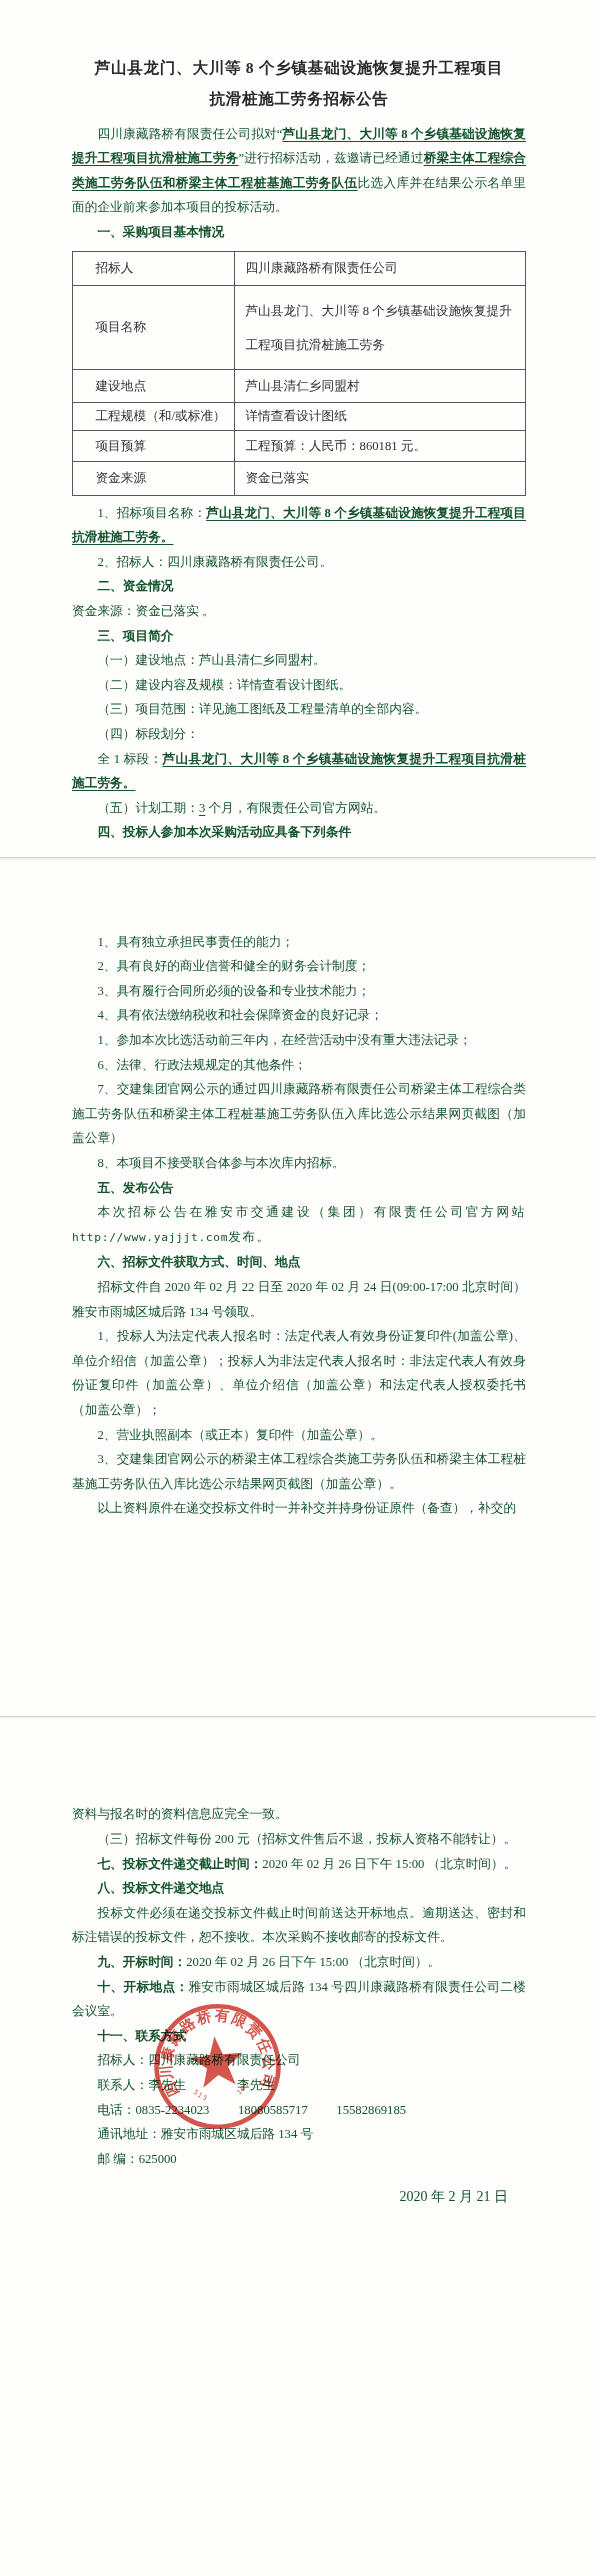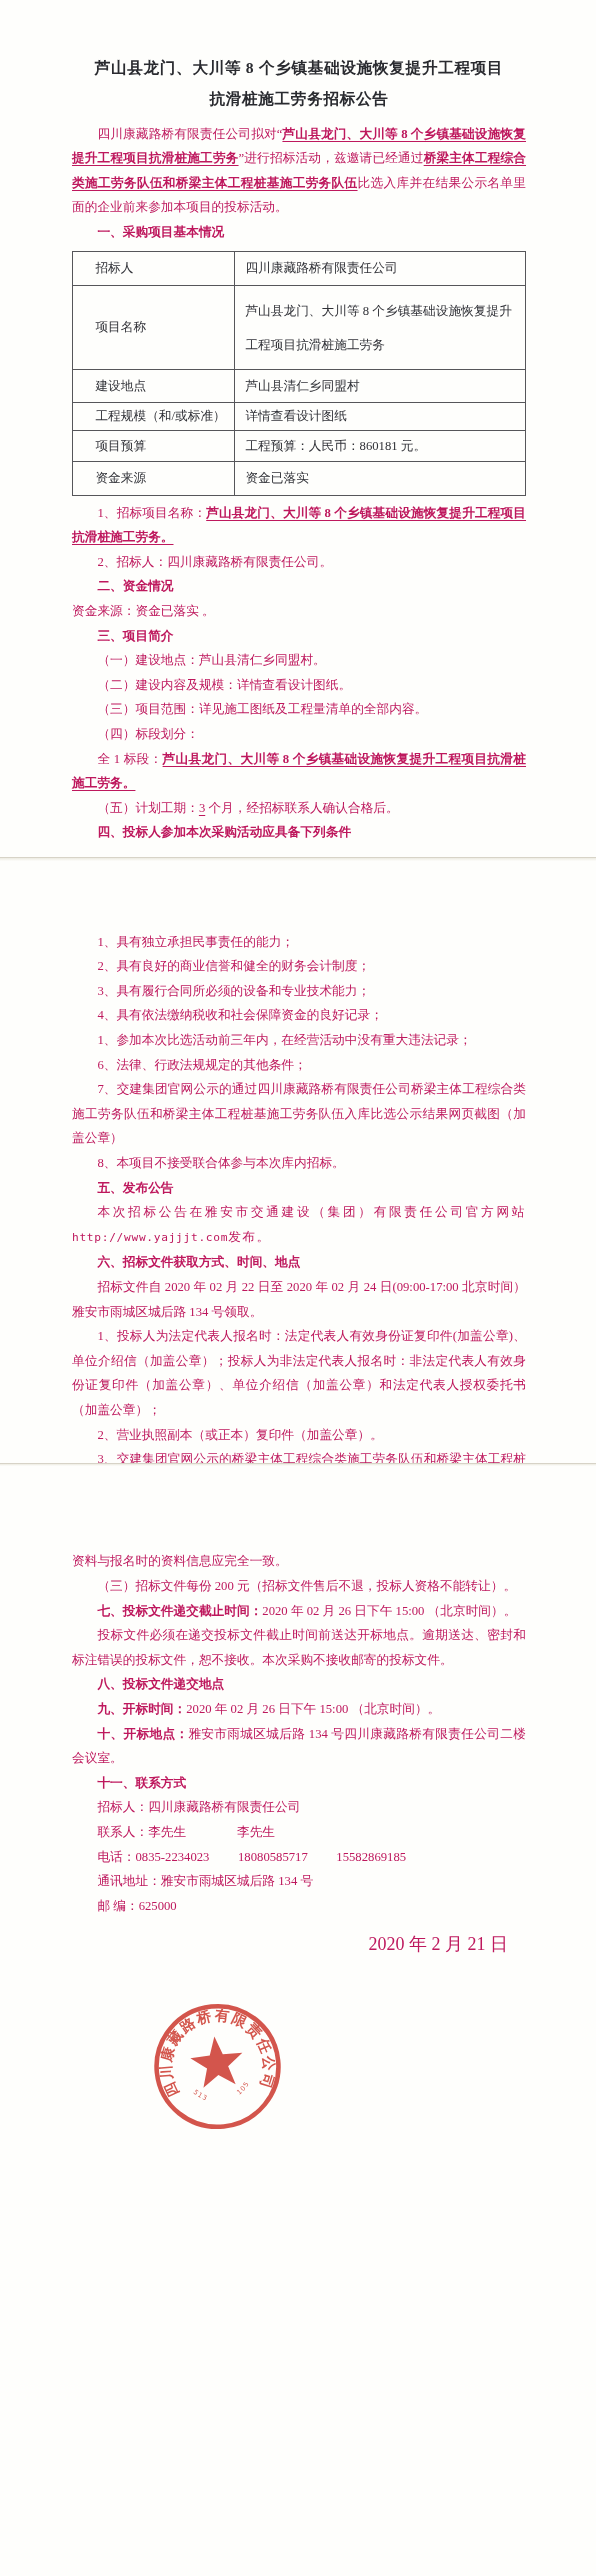--- a/index.html
+++ b/index.html
@@ -17,41 +17,41 @@
     color: #303137;
     overflow: hidden;
   }
   .page {
     position: relative;
     padding-left: 72px;
     padding-right: 70px;
     overflow: hidden;
   }
   #page-1 { height: 857px; padding-top: 52px; }
-  #page-2 { height: 602px; padding-top: 69px; }
+  #page-2 { height: 855px; padding-top: 69px; }
   #page-3 { height: 857px; padding-top: 83px; }
   .seam {
     height: 3.7px;
     border-top: 0.7px solid #d7d3c7;
     background: linear-gradient(180deg, #edebe1, #fdfdfb);
   }
   .title {
     text-align: center;
     font-size: 15.6px;
     font-weight: bold;
     line-height: 31px;
     color: #2a2b30;
     letter-spacing: 0.7px;
   }
   .p {
     font-size: 12.7px;
     line-height: 24.6px;
     margin: 0;
     text-align: justify;
-    color: #be185d;
+    color: #14532d;
   }
   .ind { text-indent: 2em; }
   .h { font-weight: bold; }
   .b { font-weight: normal; }
   .u { text-decoration: underline; text-underline-offset: 3px; }
   .bu { font-weight: bold; text-decoration: underline; text-underline-offset: 3px; }
   .mt10 { margin-top: 7.5px; }
   .mono { font-family: "DejaVu Sans Mono", "Liberation Mono", monospace; font-size: 11.2px; letter-spacing: 0.7px; }
   .spread { letter-spacing: 1.5px; }
 
@@ -73,21 +73,21 @@
   tr.r-site td { height: 33px; }
   tr.r-scale td { height: 28px; }
   tr.r-budget td { height: 31px; }
   tr.r-fund td { height: 34px; }
 
   .contact-line { text-indent: 2em; }
   .date-line {
     text-align: right;
     padding-right: 18px;
     margin-top: 13.4px;
-    font-size: 18px;
+    font-size: 14px;
     line-height: 24.6px;
   }
   .seal {
     position: absolute;
     left: 152px;
     top: 2001px;
     width: 131px;
     height: 131px;
     opacity: 0.85;
     mix-blend-mode: multiply;
@@ -157,21 +157,21 @@
     <p class="p">资金来源：资金已落实 。</p>
 
     <p class="p ind h">三、项目简介</p>
     <p class="p ind">（一）建设地点：芦山县清仁乡同盟村。</p>
     <p class="p ind">（二）建设内容及规模：详情查看设计图纸。</p>
     <p class="p ind">（三）项目范围：详见施工图纸及工程量清单的全部内容。</p>
     <p class="p ind">（四）标段划分：</p>
 
     <p class="p ind"><span>全 1 标段：</span><span class="bu">芦山县龙门、大川等 8 个乡镇基础设施恢复提升工程项目抗滑桩施工劳务。</span></p>
 
-    <p class="p ind"><span>（五）计划工期：</span><span class="u">3</span><span> 个月，经招标联系人确认合格后。</span></p>
+    <p class="p ind"><span>（五）计划工期：</span><span class="u">3</span><span> 个月，有限责任公司官方网站。</span></p>
 
     <p class="p ind h">四、投标人参加本次采购活动应具备下列条件</p>
   </div>
 
   <div class="seam"></div>
 
   <div class="page" id="page-2">
     <p class="p ind">1、具有独立承担民事责任的能力；</p>
     <p class="p ind">2、具有良好的商业信誉和健全的财务会计制度；</p>
     <p class="p ind">3、具有履行合同所必须的设备和专业技术能力；</p>
@@ -192,22 +192,22 @@
     <p class="p ind"><span>3、交建集团官网公示的</span><span class="b">桥梁主体工程综合类施工劳务队伍和桥梁主体工程桩基施工劳务队伍</span><span>入库比选公示结果网页截图（加盖公章）。</span></p>
     <p class="p ind">以上资料原件在递交投标文件时一并补交并持身份证原件（备查），补交的</p>
   </div>
 
   <div class="seam"></div>
 
   <div class="page" id="page-3">
     <p class="p">资料与报名时的资料信息应完全一致。</p>
     <p class="p ind">（三）招标文件每份 200 元（招标文件售后不退，投标人资格不能转让）。</p>
     <p class="p ind"><span class="h">七、投标文件递交截止时间：</span><span>2020 年 02 月 26 日下午 15:00 （北京时间）。</span></p>
+    <p class="p ind h">八、投标文件递交地点</p>
     <p class="p ind">投标文件必须在递交投标文件截止时间前送达开标地点。逾期送达、密封和标注错误的投标文件，恕不接收。本次采购不接收邮寄的投标文件。</p>
-    <p class="p ind h">八、投标文件递交地点</p>
     <p class="p ind"><span class="h">九、开标时间：</span><span>2020 年 02 月 26 日下午 15:00 （北京时间）。</span></p>
     <p class="p ind"><span class="h">十、开标地点：</span><span>雅安市雨城区城后路 134 号四川康藏路桥有限责任公司二楼会议室。</span></p>
     <p class="p ind h">十一、联系方式</p>
 
     <p class="p contact-line">招标人：四川康藏路桥有限责任公司</p>
     <p class="p contact-line">联系人：李先生　　　　李先生</p>
     <p class="p contact-line">电话：0835-2234023　　 18080585717　　 15582869185</p>
     <p class="p contact-line">通讯地址：雅安市雨城区城后路 134 号</p>
     <p class="p contact-line">邮 编：625000</p>
 

